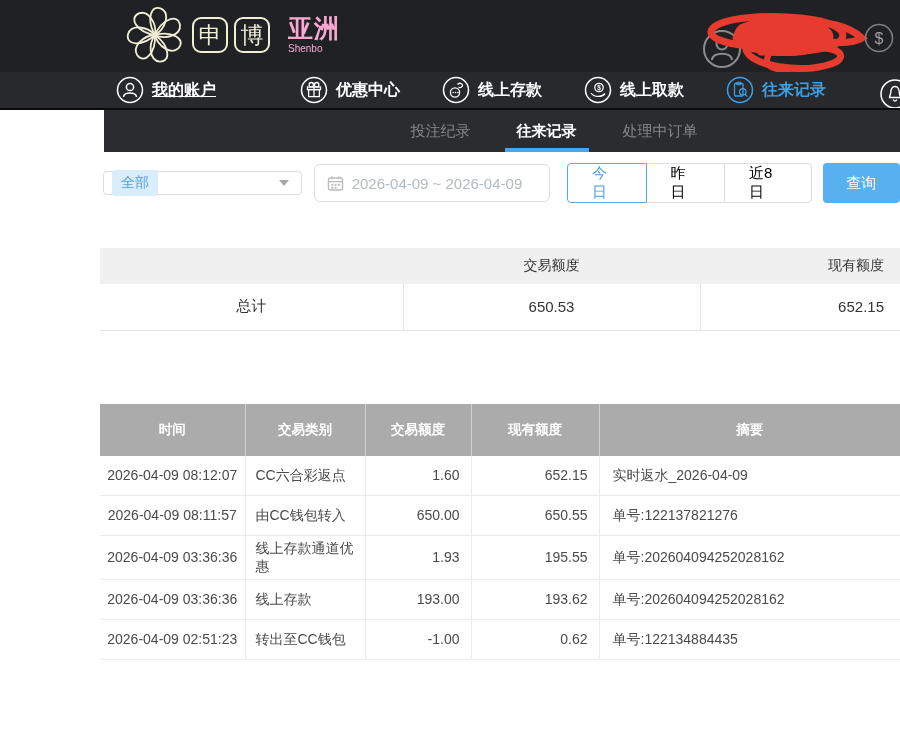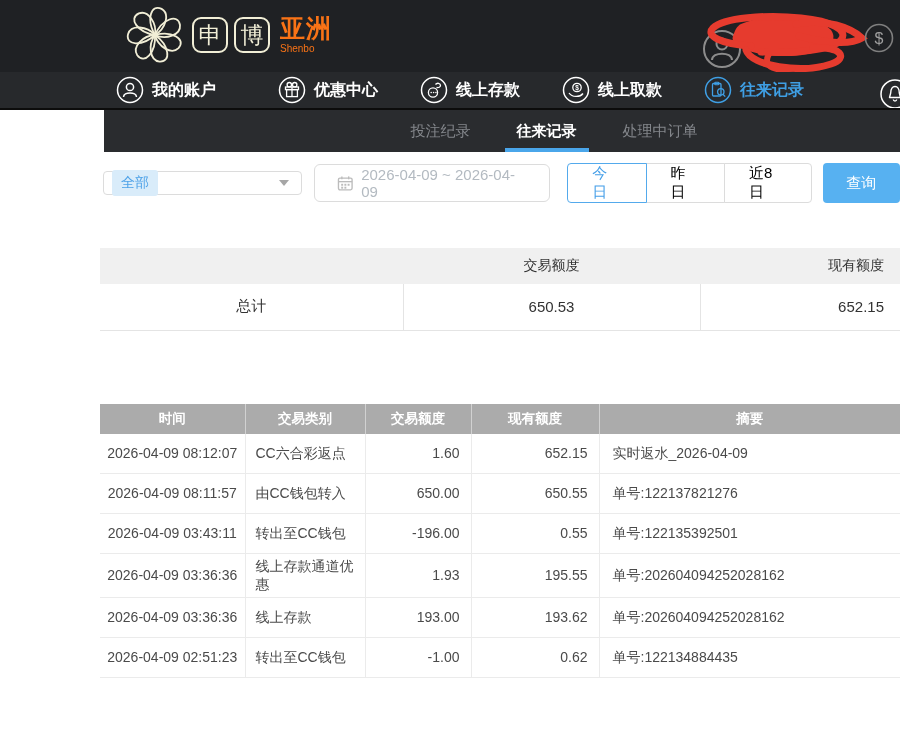--- a/index.html
+++ b/index.html
@@ -6,33 +6,33 @@
   html,body { width:900px; height:747px; overflow:hidden; background:#fff;
               font-family:"Liberation Sans", sans-serif; }
 
   
   .site-header { position:relative; height:72px; background:#1f2124; overflow:hidden; }
   .brand { position:absolute; left:126px; top:6px; display:flex; align-items:center; }
   .brand-flower { margin-right:8px; }
   .brand-box { width:36px; height:36px; border:2px solid #f1eed6; border-radius:9px;
                color:#f1eed6; font-size:23px; font-weight:500; display:flex;
                align-items:center; justify-content:center; margin-right:6px; }
-  .brand-right { margin-left:4px; color:#f97316; line-height:1; }
+  .brand-right { margin-left:12px; color:#f9a8d4; line-height:1; }
   .brand-region { font-size:25px; font-weight:700; letter-spacing:1px; }
   .brand-latin  { font-size:10px; margin-top:3px; }
   .hdr-user-icon { position:absolute; left:701px; top:28px; }
   .hdr-scribble  { position:absolute; left:691px; top:6px; }
   .hdr-dollar    { position:absolute; left:863px; top:22px; }
 
   
   .main-nav { position:relative; height:38px; background:#27292c; border-bottom:2px solid #0c0c0c;
               display:flex; align-items:center; padding-left:116px; overflow:hidden; }
   .nav-item { display:flex; align-items:center; gap:8px; color:#fff; font-size:16px;
               font-weight:700; margin-right:42px; cursor:pointer; white-space:nowrap; }
-  .nav-item:first-child { margin-right:62px; }
+  .nav-item:first-child { margin-right:84px;text-decoration:underline; }
   .nav-item.active { color:#3f9fe4; }
   .nav-bell { position:absolute; right:-12px; top:5px; }
 
   
   .sub-nav { height:42px; background:#2a2c2f; display:flex; justify-content:center;
              position:relative; left:104px; width:900px; }
   .tab { font-size:15px; color:#84878c; padding:0 6px; margin:0 17px; display:flex;
          align-items:center; cursor:pointer; position:relative; }
   .tab.active { color:#ffffff; font-weight:700; }
   .tab.active::after { content:""; position:absolute; left:-6px; right:-6px; bottom:0;
@@ -42,21 +42,21 @@
   .content { background:#fff; }
 
   .filter-row { display:flex; align-items:center; margin:11px 0 0 103px; height:40px; }
   .type-select { width:200px; height:24px; border:1px solid #dcdcdc; border-radius:4px;
                  display:flex; align-items:center; padding:0 12px 0 8px; cursor:pointer; }
   .type-tag { background:#d9ecfa; color:#4da2e8; font-size:14px; padding:4px 9px;
               border-radius:3px; }
   .caret { margin-left:auto; width:0; height:0; border-left:5px solid transparent;
            border-right:5px solid transparent; border-top:6px solid #a6a6a6; }
   .date-box { width:238px; height:38px; border:1px solid #dcdcdc; border-radius:6px;
-              display:flex; align-items:center; gap:8px; padding:0 22px; margin-left:12px;
+              display:flex; align-items:center; gap:8px; padding:0 12px; margin-left:12px;
               cursor:pointer; }
   .date-text { color:#b3bac1; font-size:15px; }
   .quick-group { display:flex; margin-left:17px; }
   .qbtn { height:40px; padding:0 24px; background:#fff; border:1px solid #dcdcdc;
           font-size:15px; color:#000000; display:flex; align-items:center; margin-left:-1px;
           cursor:pointer; }
   .qbtn:first-child { border-radius:4px 0 0 4px; margin-left:0; }
   .qbtn:last-child  { border-radius:0 4px 4px 0; }
   .qbtn.active { border:1px solid #54aaec; color:#459fe8; z-index:1; }
   .search-btn { margin-left:11px; width:78px; height:40px; background:#57b1f1; color:#fff;
@@ -67,21 +67,21 @@
   .summary { width:800px; margin:45px 0 0 100px; border-collapse:collapse; table-layout:fixed; }
   .summary thead td { background:#f0f0f0; height:36px; font-size:14px; color:#333; }
   .summary tbody td { height:46px; font-size:15px; color:#333;
                       border-bottom:1px solid #e4e4e4; background:#fff; }
   .summary tbody td + td { border-left:1px solid #e4e4e4;margin-left:24px; }
   .s-c { text-align:center; } .s-r { text-align:right; padding-right:16px; }
 
   
   .records { width:800px; margin:73px 0 0 100px; border-collapse:collapse; table-layout:fixed; }
   .records thead td { background:#ababab; color:#fff; font-size:13.5px; font-weight:700;
-                      height:30px; text-align:center; border-right:1px solid rgba(255,255,255,.45); }
+                      height:52px; text-align:center; border-right:1px solid rgba(255,255,255,.45); }
   .records thead td:last-child { border-right:none; }
   .records tbody td { height:40px; font-size:14px; color:#4a4a4a;
                       border-bottom:1px solid #ebebeb; line-height:1.25; }
   .records tbody td + td { border-left:1px solid #ebebeb; }
   .c-time { text-align:center; font-size:13px; }
   .c-type { text-align:left; padding:4px 6px 4px 10px; }
   .c-num  { text-align:right; padding-right:11px; }
   .c-memo { text-align:left; padding-left:13px; }
 </style>
 </head>
@@ -288,27 +288,20 @@
         <td class="c-memo">实时返水_2026-04-09</td>
       </tr>
       <tr>
         <td class="c-time">2026-04-09 08:11:57</td>
         <td class="c-type">由CC钱包转入</td>
         <td class="c-num">650.00</td>
         <td class="c-num">650.55</td>
         <td class="c-memo">单号:122137821276</td>
       </tr>
       <tr>
-        <td class="c-time">2026-04-09 03:43:11</td>
-        <td class="c-type">转出至CC钱包</td>
-        <td class="c-num">-196.00</td>
-        <td class="c-num">0.55</td>
-        <td class="c-memo">单号:122135392501</td>
-      </tr>
-      <tr>
         <td class="c-time">2026-04-09 03:36:36</td>
         <td class="c-type">线上存款通道优惠</td>
         <td class="c-num">1.93</td>
         <td class="c-num">195.55</td>
         <td class="c-memo">单号:202604094252028162</td>
       </tr>
       <tr>
         <td class="c-time">2026-04-09 03:36:36</td>
         <td class="c-type">线上存款</td>
         <td class="c-num">193.00</td>

